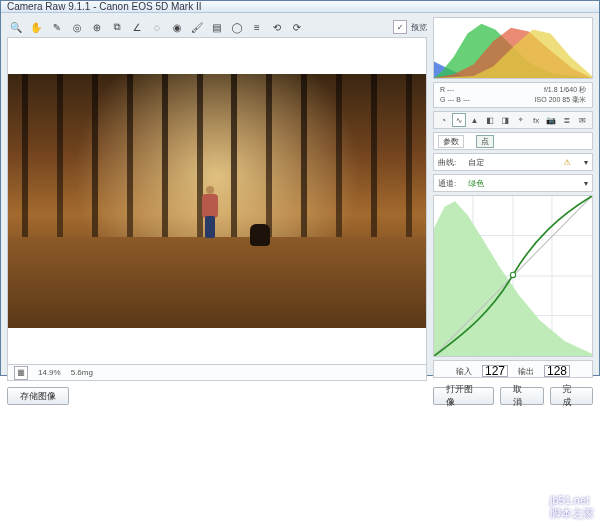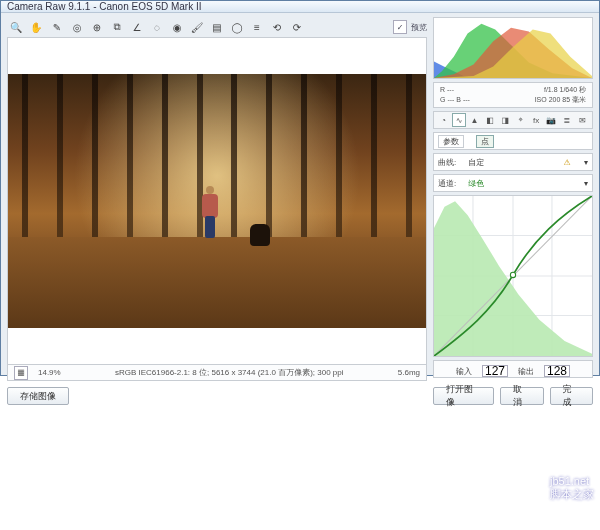--- a/index.html
+++ b/index.html
@@ -41,21 +41,21 @@
   .panel-title { height:14px; background:#eef1f5; border:1px solid #c8cdd3; display:flex; align-items:center; justify-content:center; font-size:8px; color:#444;}
   .fieldrow { height:18px; border:1px solid #c8cdd3; background:#fff; display:flex; align-items:center; padding:0 4px; font-size:8px; color:#444; gap:12px;}
   .fieldrow .val{flex:1;}
   .warn { width:10px;height:10px;display:inline-flex;align-items:center;justify-content:center;color:#c99300;}
   .curve { flex:1; border:1px solid #c8cdd3; background:#fff; position:relative; min-height:150px;}
   .io-row { height:18px; border:1px solid #c8cdd3; background:#fbfcfd; display:flex; align-items:flex-end; justify-content:center; gap:10px; font-size:8px; color:#444;}
   .io-row input{width:26px;height:12px;font-size:12px;text-align:center;border:1px solid #aab;}
   .right-bottom { height: 26px; display:flex; align-items:center; justify-content:space-between; gap:6px; padding-top:4px;}
   .preview-toggle{display:flex;align-items:center;gap:4px;font-size:8px;color:#445;}
 
-  .watermark{position:fixed;right:6px;bottom:28px;color:#fff;opacity:.9;font-size:11px;text-shadow:0 0 3px #33a;margin-top:24px;}
+  .watermark{position:fixed;right:6px;bottom:9px;color:#fff;opacity:.9;font-size:11px;text-shadow:0 0 3px #33a;margin-top:24px;}
 </style>
 </head>
 <body>
 
 <div class="window">
   <div class="titlebar">
     <span class="title">Camera Raw 9.1.1  -  Canon EOS 5D Mark II</span>
   </div>
   <div class="content">
     <div class="left">
@@ -104,21 +104,20 @@
             <div class="head"></div>
               <div class="jacket"></div>
               <div class="legs"></div>
           </div>
           <div class="dog"></div>
         </div>
       </div>
       <div class="statusbar">
         <span class="smallbox">▦</span>
         <span>14.9%</span>
-        <span class="center">sRGB IEC61966-2.1: 8 位; 5616 x 3744 (21.0 百万像素); 300 ppi</span>
         <span>5.6mg</span>
       </div>
       <div class="bottombar">
         <div class="btn">存储图像</div>
       </div>
     </div>
 
     <div class="right">
       <div class="histo">
         <svg viewBox="0 0 160 62" width="100%" height="100%" preserveAspectRatio="none">

